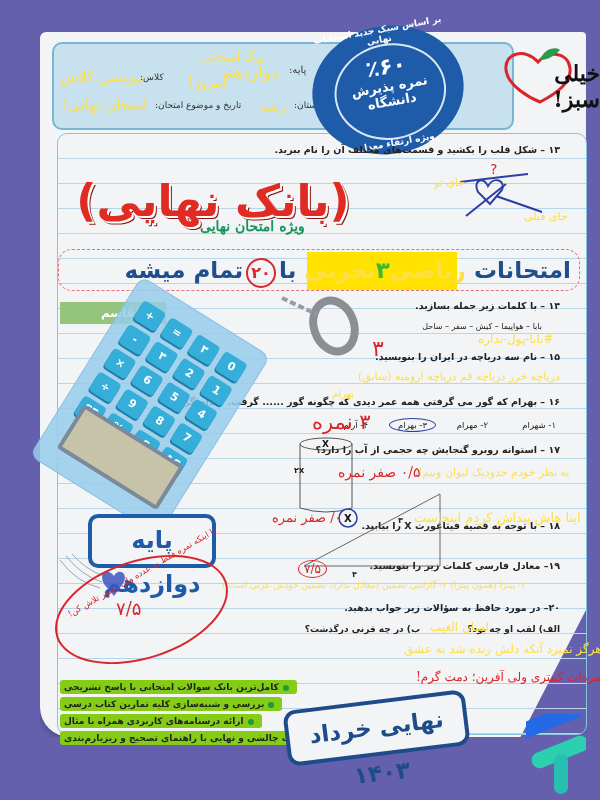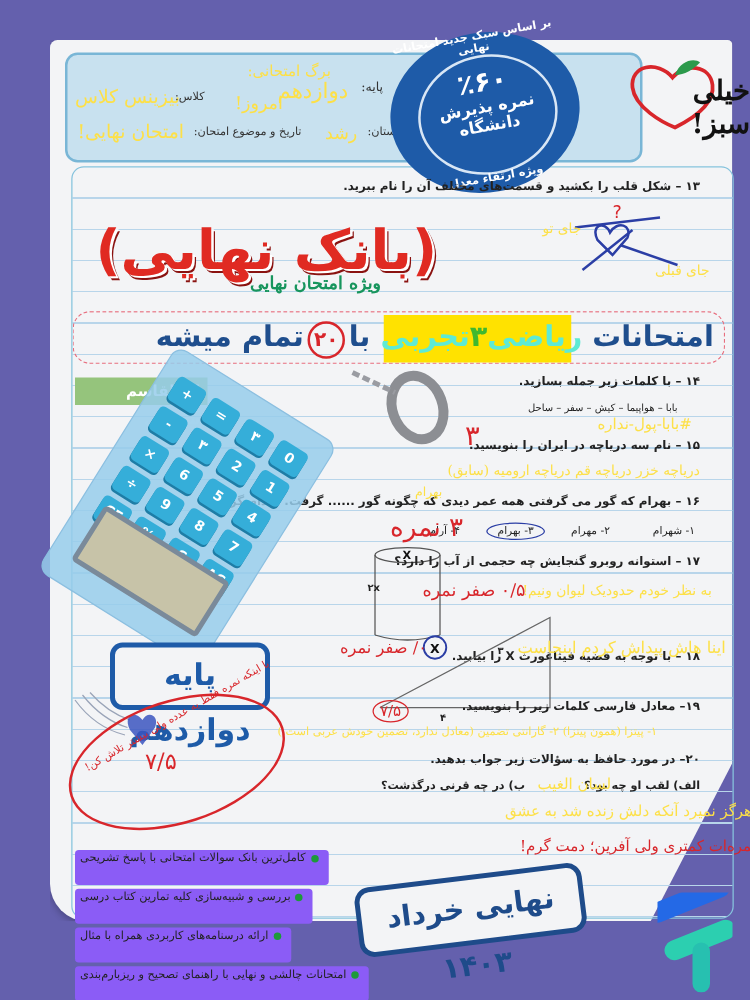--- a/index.html
+++ b/index.html
@@ -38,21 +38,21 @@
   .title-sub { position:absolute; left:200px; top:218px; color:#17955d; font-size:14px; font-weight:bold; direction:rtl; font-family:"DejaVu Serif", serif; }
   .banner {
     position:absolute; left:58px; top:249px; width:520px; height:40px;
     border:1.5px dashed #e86e7e; border-radius:14px;
   }
   .banner .hl { position:absolute; left:248px; top:2px; width:150px; height:38px; background:#ffe200; }
   .banner-text {
     position:absolute; right:8px; top:0; height:40px; line-height:40px; font-size:23px; font-weight:bold;
     direction:rtl; white-space:nowrap; color:#1f4e8d;
   }
-  .banner-text .pink { color:#5eead4; }
+  .banner-text .pink { color:#fde047; }
   .banner-text .green { color:#40b82f; }
   .banner-text .circ { display:inline-block; border:2px solid #d8262b; border-radius:50%; width:26px; height:26px; line-height:26px; text-align:center; color:#d8262b; font-size:16px; margin:0 3px; }
   .author {
     position:absolute; left:60px; top:302px; width:106px; height:22px; background:#95c47c;
     color:#fff; font-size:12px; font-weight:bold; direction:rtl; text-align:right; line-height:22px; padding-right:6px; box-sizing:border-box;
   }
   .stamp-circle {
     position:absolute; left:312px; top:26px; width:152px; height:128px; border-radius:50%;
     background:#1e5ba8; transform:rotate(-10deg);
   }
@@ -80,22 +80,22 @@
     position:absolute; left:88px; top:514px; width:120px; height:46px; border:4px solid #1e5ba8; border-radius:10px;
     color:#1e5ba8; font-size:24px; font-weight:bold; text-align:center; line-height:44px; direction:rtl; background:#f3f4f6;
   }
   .date-stamp {
     position:absolute; left:285px; top:700px; width:175px; height:48px; border:4px solid #1e4b8a; border-radius:12px;
     color:#1e4b8a; font-size:23px; font-weight:bold; text-align:center; line-height:46px; direction:rtl; transform:rotate(-7deg);
     background:#f3f4f6;
   }
   .features { position:absolute; left:60px; top:680px; width:220px; }
   .feat {
-    display:block; background:#8b5cf6; font-size:9px; font-weight:normal; color:#222; direction:rtl;
-    padding:2px 8px 16px 4px; margin-bottom:3px; border-radius:3px; white-space:nowrap; width:max-content; position:relative;
+    display:block; background:#84cc16; font-size:9px; font-weight:bold; color:#222; direction:rtl;
+    padding:2px 8px 2px 4px; margin-bottom:3px; border-radius:3px; white-space:nowrap; width:max-content; position:relative;
   }
   .feat .dot { display:inline-block; width:6px; height:6px; border-radius:50%; background:#1d9a3a; margin-left:4px; vertical-align:middle; }
   .q { font-size:9.5px; }
   .ellipse {
     position:absolute; left:52px; top:560px; width:175px; height:95px; border:2.5px solid #d8262b; border-radius:50%; transform:rotate(-18deg);
   }
   .brand-mark { position:absolute; left:526px; top:714px; width:60px; height:80px; }
 </style>
 </head>
 <body>

